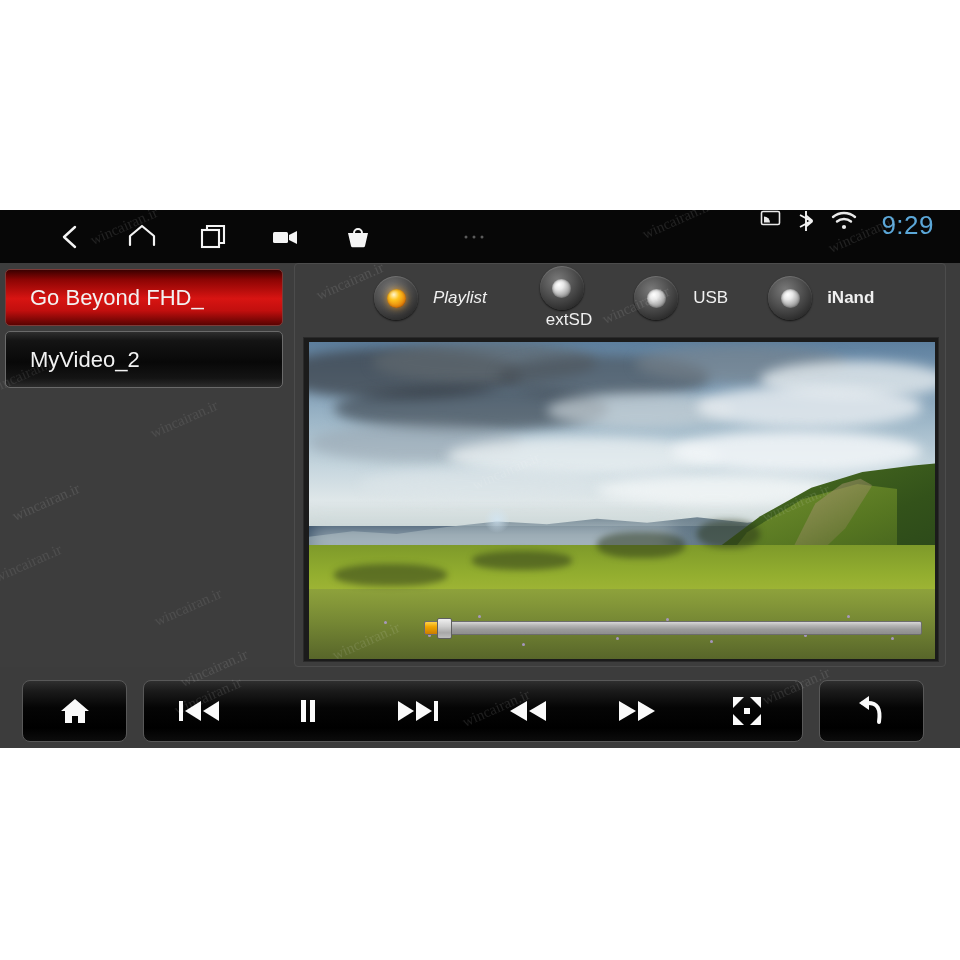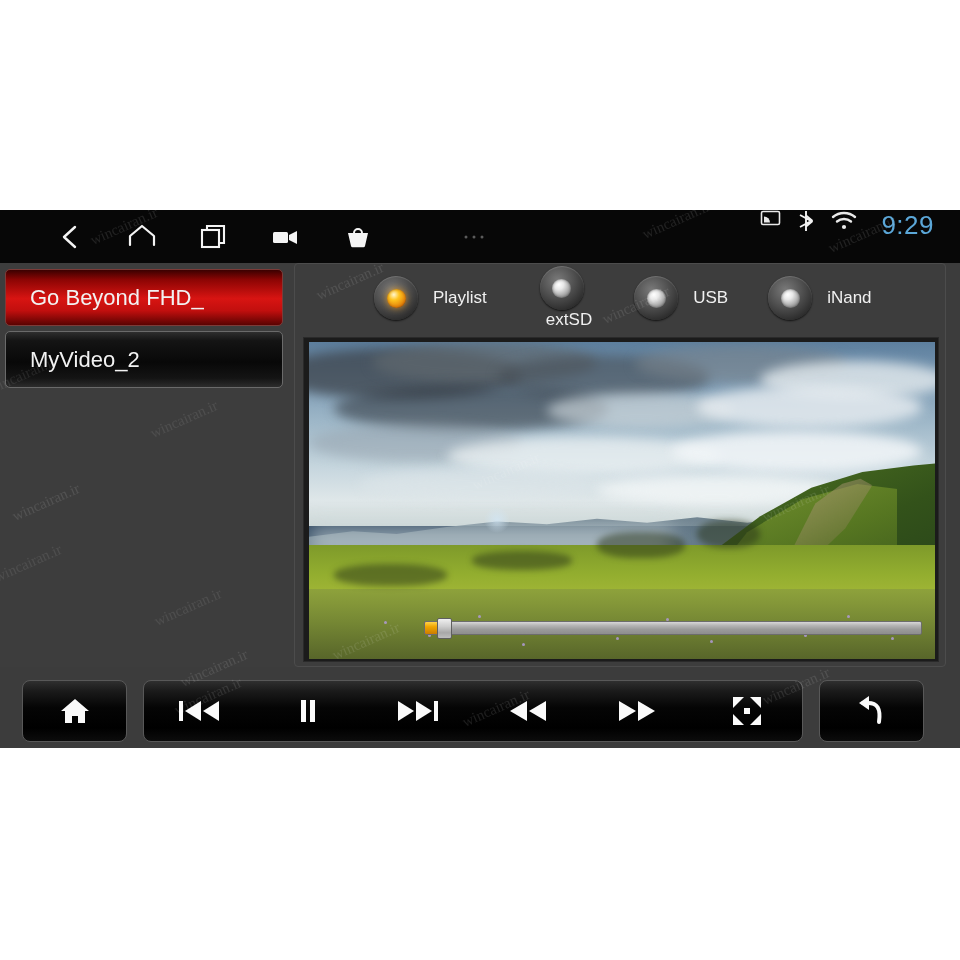--- a/index.html
+++ b/index.html
@@ -64,24 +64,24 @@
     border-radius:4px;
     box-sizing:border-box;
   }
 
   
   #source-row{
     position:absolute;left:0;top:0;width:100%;height:68px;
     display:flex;align-items:center;
   }
   .src{display:flex;align-items:center;margin-left:0;}
-  .src-0{margin-left:79px;}
+  .src-0{margin-left:79px;font-style:italic;}
   .src-1{margin-left:44px;flex-direction:column;}
   .src-2{margin-left:42px;justify-content:space-between;}
-  .src-3{margin-left:40px;}
+  .src-3{margin-left:40px;font-weight:bold;}
   .knob{
     width:44px;height:44px;border-radius:50%;
     background:radial-gradient(circle at 40% 32%, #7a7a7a 0%, #4a4a4a 48%, #232323 86%, #1a1a1a 100%);
     box-shadow:0 1px 2px rgba(0,0,0,.75), inset 0 1px 1px rgba(255,255,255,.16);
     display:flex;align-items:center;justify-content:center;
   }
   .led{
     width:19px;height:19px;border-radius:50%;
     background:radial-gradient(circle at 36% 30%, #ffffff 0%, #e9e9e9 26%, #a9a9a9 62%, #6f6f6f 100%);
     box-shadow:inset 0 0 3px rgba(0,0,0,.5);

